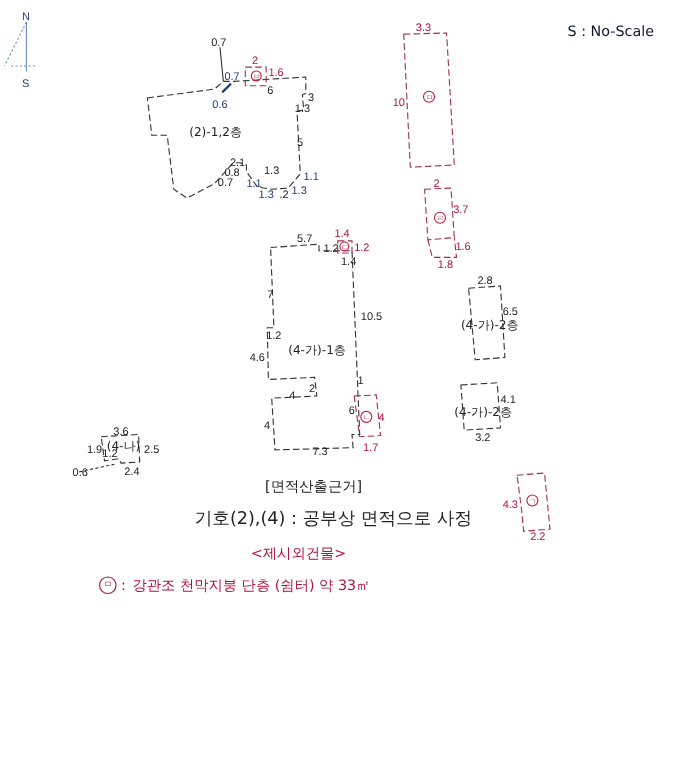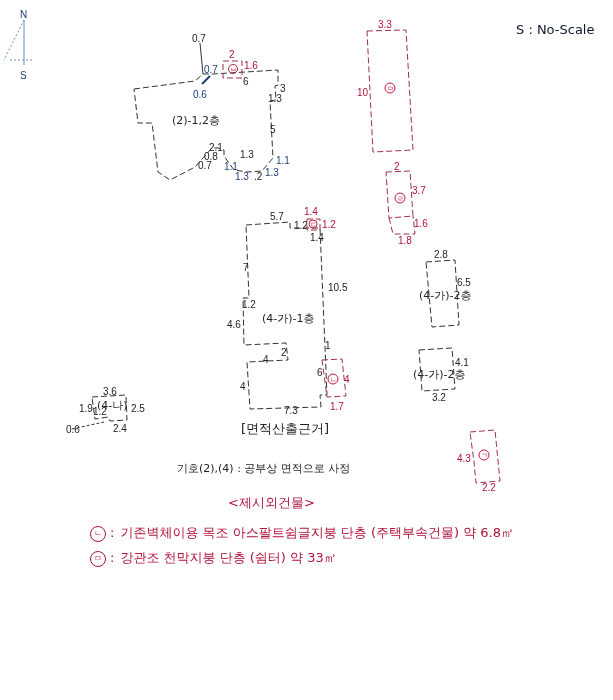--- a/index.html
+++ b/index.html
@@ -10,22 +10,22 @@
   .dim-blue { font-family: "Liberation Sans", sans-serif; font-size: 10px; fill: #1f3d7a; }
   .dim-red { font-family: "Liberation Sans", sans-serif; font-size: 10px; fill: #b0123a; }
   .lbl { font-family: "DejaVu Sans", sans-serif; font-size: 11px; fill: #222; }
   .outline { fill: none; stroke: #333; stroke-width: 1; stroke-dasharray: 6 3; }
   .outline-red { fill: none; stroke: #a0304a; stroke-width: 1; stroke-dasharray: 6 3; }
   .mark { fill: none; stroke: #c01a3a; stroke-width: 1; }
   .mark-txt { font-family: "DejaVu Sans", sans-serif; font-size: 7px; fill: #c01a3a; }
   .compass-line { stroke: #6a8fbf; stroke-width: 1; }
   .scale-note { position: absolute; left: 516px; top: 22px; font-size: 13px; color: #0f172a;
                 font-family: "DejaVu Sans", sans-serif; }
-  .basis-title { position: absolute; left: 241px; top: 420px; font-size: 13px; color: #222; }
-  .basis-text { position: absolute; left: 177px; top: 461px; font-size: 11px; color: #222; }
+  .basis-title { position: absolute; left: 241px; top: 433px; font-size: 13px; color: #222; }
+  .basis-text { position: absolute; left: 177px; top: 461px; font-size: 16px; color: #222; }
   .legend-title { position: absolute; left: 228px; top: 494px; font-size: 13px; color: #b0123a; text-align: center; }
   .legend { position: absolute; left: 90px; top: 520px; margin: 0; padding: 0; list-style: none; }
   .legend li { height: 25px; line-height: 25px; font-size: 13px; color: #b0123a; white-space: nowrap; }
   .legend .sym { display: inline-block; width: 14px; height: 14px; border: 1px solid #b0123a;
                  border-radius: 50%; font-size: 8px; line-height: 14px; text-align: center;
                  vertical-align: middle; margin-right: 4px; }
   .legend .colon { margin-right: 6px; }
 </style>
 </head>
 <body>
@@ -159,15 +159,14 @@
   </g>
 </svg>
 
 <div class="scale-note">S : No-Scale</div>
 
 <div class="basis-title">[면적산출근거]</div>
 <div class="basis-text">기호(2),(4) : 공부상 면적으로 사정</div>
 
 <div class="legend-title">&lt;제시외건물&gt;</div>
 <ul class="legend">
-  <li><span class="sym">ㄴ</span><span class="colon">:</span><span>기존벽체이용 목조 아스팔트쉼글지붕 단층 (주택부속건물) 약 6.8㎡</span></li>
   <li><span class="sym">ㅁ</span><span class="colon">:</span><span>강관조 천막지붕 단층 (쉼터) 약 33㎡</span></li>
 </ul>
 
 </body></html>

